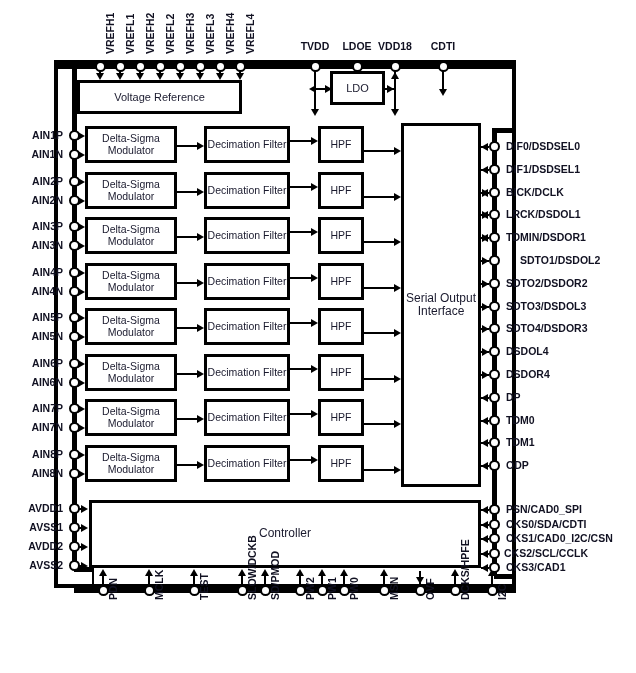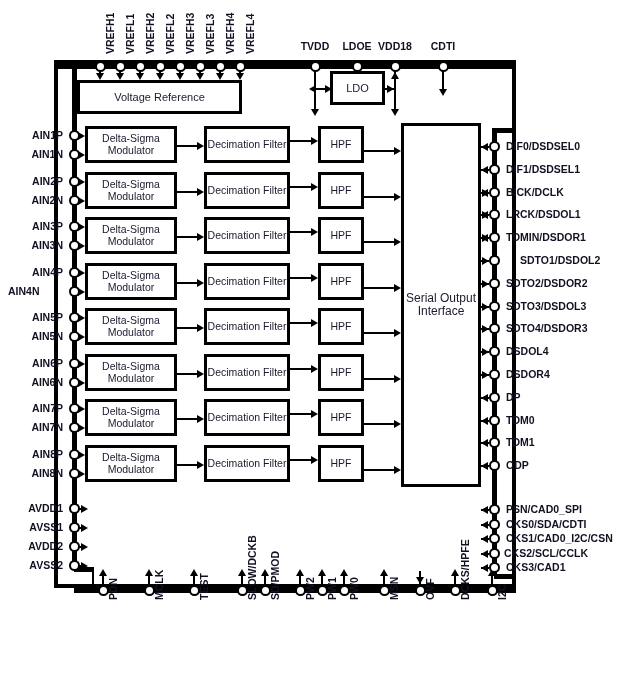--- a/index.html
+++ b/index.html
@@ -123,21 +123,21 @@
     </div>
 
   <div id="ain-labels">
       <div class="lbl lbl-left" style="left:8px; top:129px; width:55px; text-align:right;">AIN1P</div>
       <div class="lbl lbl-left" style="left:8px; top:148px; width:55px; text-align:right;">AIN1N</div>
       <div class="lbl lbl-left" style="left:8px; top:175px; width:55px; text-align:right;">AIN2P</div>
       <div class="lbl lbl-left" style="left:8px; top:194px; width:55px; text-align:right;">AIN2N</div>
       <div class="lbl lbl-left" style="left:8px; top:220px; width:55px; text-align:right;">AIN3P</div>
       <div class="lbl lbl-left" style="left:8px; top:239px; width:55px; text-align:right;">AIN3N</div>
       <div class="lbl lbl-left" style="left:8px; top:266px; width:55px; text-align:right;">AIN4P</div>
-      <div class="lbl lbl-left" style="left:8px; top:285px; width:55px; text-align:left;">AIN4N</div>
+      <div class="lbl lbl-left" style="left:8px; top:285px; width:55px; text-align:right;">AIN4N</div>
       <div class="lbl lbl-left" style="left:8px; top:311px; width:55px; text-align:right;">AIN5P</div>
       <div class="lbl lbl-left" style="left:8px; top:330px; width:55px; text-align:right;">AIN5N</div>
       <div class="lbl lbl-left" style="left:8px; top:357px; width:55px; text-align:right;">AIN6P</div>
       <div class="lbl lbl-left" style="left:8px; top:376px; width:55px; text-align:right;">AIN6N</div>
       <div class="lbl lbl-left" style="left:8px; top:402px; width:55px; text-align:right;">AIN7P</div>
       <div class="lbl lbl-left" style="left:8px; top:421px; width:55px; text-align:right;">AIN7N</div>
       <div class="lbl lbl-left" style="left:8px; top:448px; width:55px; text-align:right;">AIN8P</div>
       <div class="lbl lbl-left" style="left:8px; top:467px; width:55px; text-align:right;">AIN8N</div>
     </div>
 
@@ -538,14 +538,17 @@
       </div>
       <div class="blk small" style="left:318px; top:445px; width:46px; height:37px;">
         <span class="blk-label">HPF</span>
       </div>
     </div>
 
   <div class="blk big" id="blk-serial" style="left:401px; top:123px; width:80px; height:364px;text-align:center;">
     <span class="blk-label">Serial Output Interface</span>
   </div>
 
+  <div class="blk big" id="blk-ctrl" style="left:89px; top:500px; width:392px; height:68px;">
+    <span class="blk-label">Controller</span>
+  </div>
 
 </div>
 
 </body></html>

